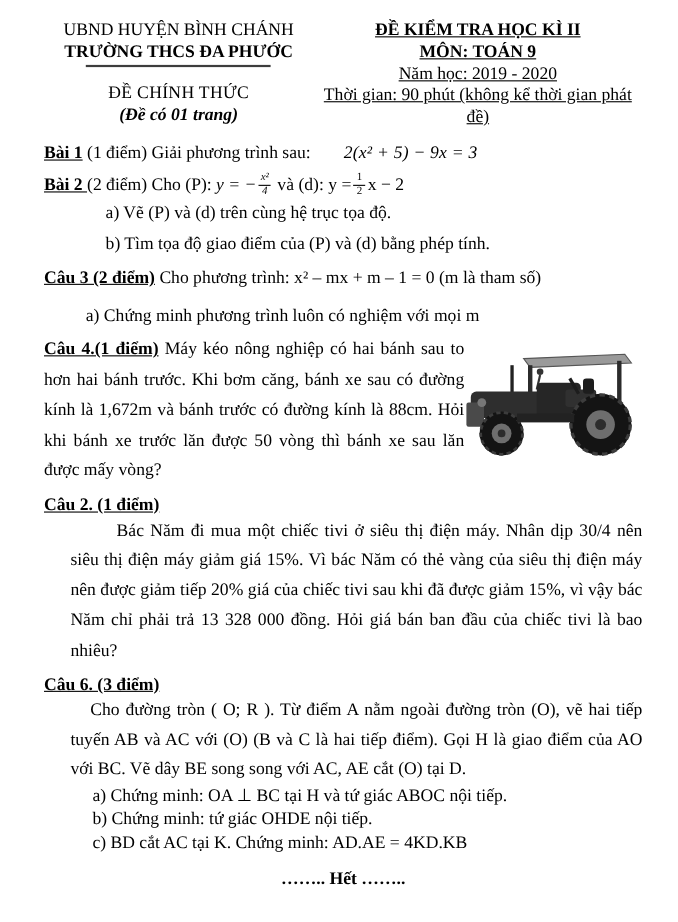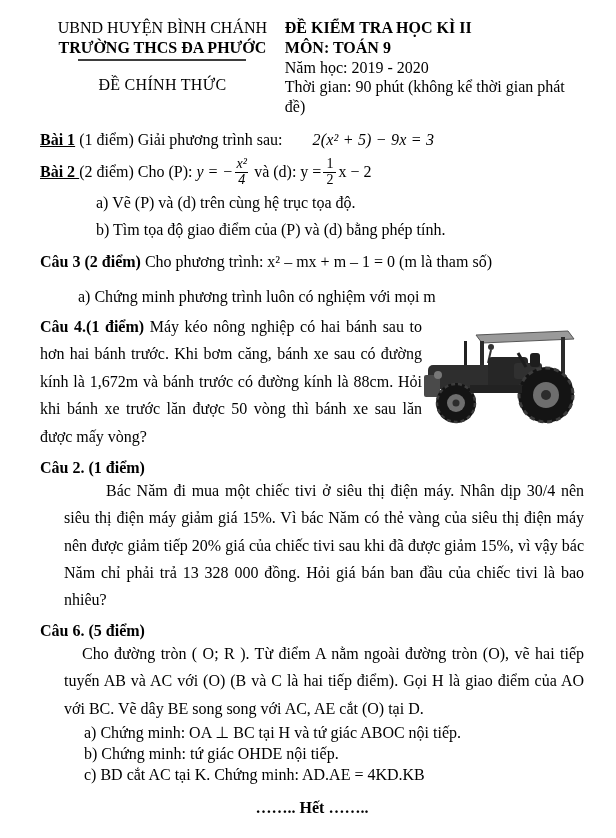--- a/index.html
+++ b/index.html
@@ -12,36 +12,36 @@
     color:#000;
     font-family:"Liberation Serif","DejaVu Serif",serif;
     font-size:16px;
     overflow:hidden;
   }
   .bold { font-weight:bold; }
 
   
   .header { display:flex; }
   .header-left { width:45%; text-align:center; line-height:1.25; }
-  .header-right { width:55%; line-height:1.24; }
+  .header-right { width:55%; text-align:center; line-height:1.24;text-decoration:underline; }
   .school-name { font-weight:bold; display:inline-block; }
   .school-underline { width:168px; height:1.5px; background:#3d3d3d; margin:1px auto 0; }
   .exam-type { margin-top:14px; letter-spacing:0.3px; }
   .page-note { font-weight:bold; font-style:italic; }
 
   
   .content { margin-top:14px; }
   .prob-label { font-weight:bold; text-decoration:underline; }
-  .cau-label { font-weight:bold; }
+  .cau-label { font-weight:bold;text-decoration:underline; }
   .line { margin-top:9px; }
   .eq { font-style:italic; margin-left:26px; letter-spacing:0.2px; }
   .math-it { font-style:italic; }
   .frac {
     display:inline-flex; flex-direction:column; align-items:center;
-    vertical-align:middle; line-height:1.05; font-size:14px;
+    vertical-align:middle; line-height:1.05; font-size:10px;
     margin:0 2px; position:relative; top:-1px;
   }
   .frac .den { border-top:1px solid #000; padding:0 3px; }
   .sub-items { line-height:1.72; }
   .sub-items > div { padding-left:56px; }
   .tight-items { line-height:1.32; margin-top:15px; }
   .tight-items > div { padding-left:38px; }
   .cau6-items { line-height:1.32; margin-top:0;font-family:Liberation Serif, serif; }
   .cau6-items > div { padding-left:44px; }
   .para { text-align:justify; line-height:1.7;margin-left:24px; }
@@ -62,20 +62,21 @@
 <div class="page">
 
   <div class="header">
     <div class="header-left">
       <div>UBND HUYỆN BÌNH CHÁNH</div>
       <div>
         <span class="school-name">TRƯỜNG THCS ĐA PHƯỚC</span>
         <div class="school-underline"></div>
       </div>
       <div class="exam-type">ĐỀ CHÍNH THỨC</div>
+      <div class="page-note">(Đề có 01 trang)</div>
     </div>
     <div class="header-right">
       <div class="bold">ĐỀ KIỂM TRA HỌC KÌ II</div>
       <div class="bold">MÔN: TOÁN 9</div>
       <div>Năm học: 2019 - 2020</div>
       <div>Thời gian: 90 phút (không kể thời gian phát đề)</div>
     </div>
   </div>
 
   <div class="content">
@@ -142,21 +143,21 @@
         </svg>
       </div>
       <div class="cau4-text">
         <span class="cau-label">Câu 4.(1 điểm)</span><span> Máy kéo nông nghiệp có hai bánh sau to hơn hai bánh trước. Khi bơm căng, bánh xe sau có đường kính là 1,672m và bánh trước có đường kính là 88cm. Hỏi khi bánh xe trước lăn được 50 vòng thì bánh xe sau lăn được mấy vòng?</span>
       </div>
     </div>
 
     <div class="line cau-label">Câu 2. (1 điểm)</div>
     <div class="para indent-first">Bác Năm đi mua một chiếc tivi ở siêu thị điện máy. Nhân dịp 30/4 nên siêu thị điện máy giảm giá 15%. Vì bác Năm có thẻ vàng của siêu thị điện máy nên được giảm tiếp 20% giá của chiếc tivi sau khi đã được giảm 15%, vì vậy bác Năm chỉ phải trả 13 328 000 đồng. Hỏi giá bán ban đầu của chiếc tivi là bao nhiêu?</div>
 
-    <div class="line cau-label">Câu 6. (5 điểm)</div>
+    <div class="line cau-label">Câu 6. (3 điểm)</div>
     <div class="para small-indent">Cho đường tròn ( O; R ). Từ điểm A nằm ngoài đường tròn (O), vẽ hai tiếp tuyến AB và AC với (O) (B và C là hai tiếp điểm). Gọi H là giao điểm của AO với BC. Vẽ dây BE song song với AC, AE cắt (O) tại D.</div>
     <div class="cau6-items">
       <div>a)  Chứng minh: OA ⊥ BC tại H và tứ giác ABOC nội tiếp.</div>
       <div>b)  Chứng minh: tứ giác OHDE nội tiếp.</div>
       <div>c)  BD cắt AC tại K. Chứng minh: AD.AE = 4KD.KB</div>
     </div>
 
     <div class="end-marker">…….. Hết ……..</div>
 
   </div>

